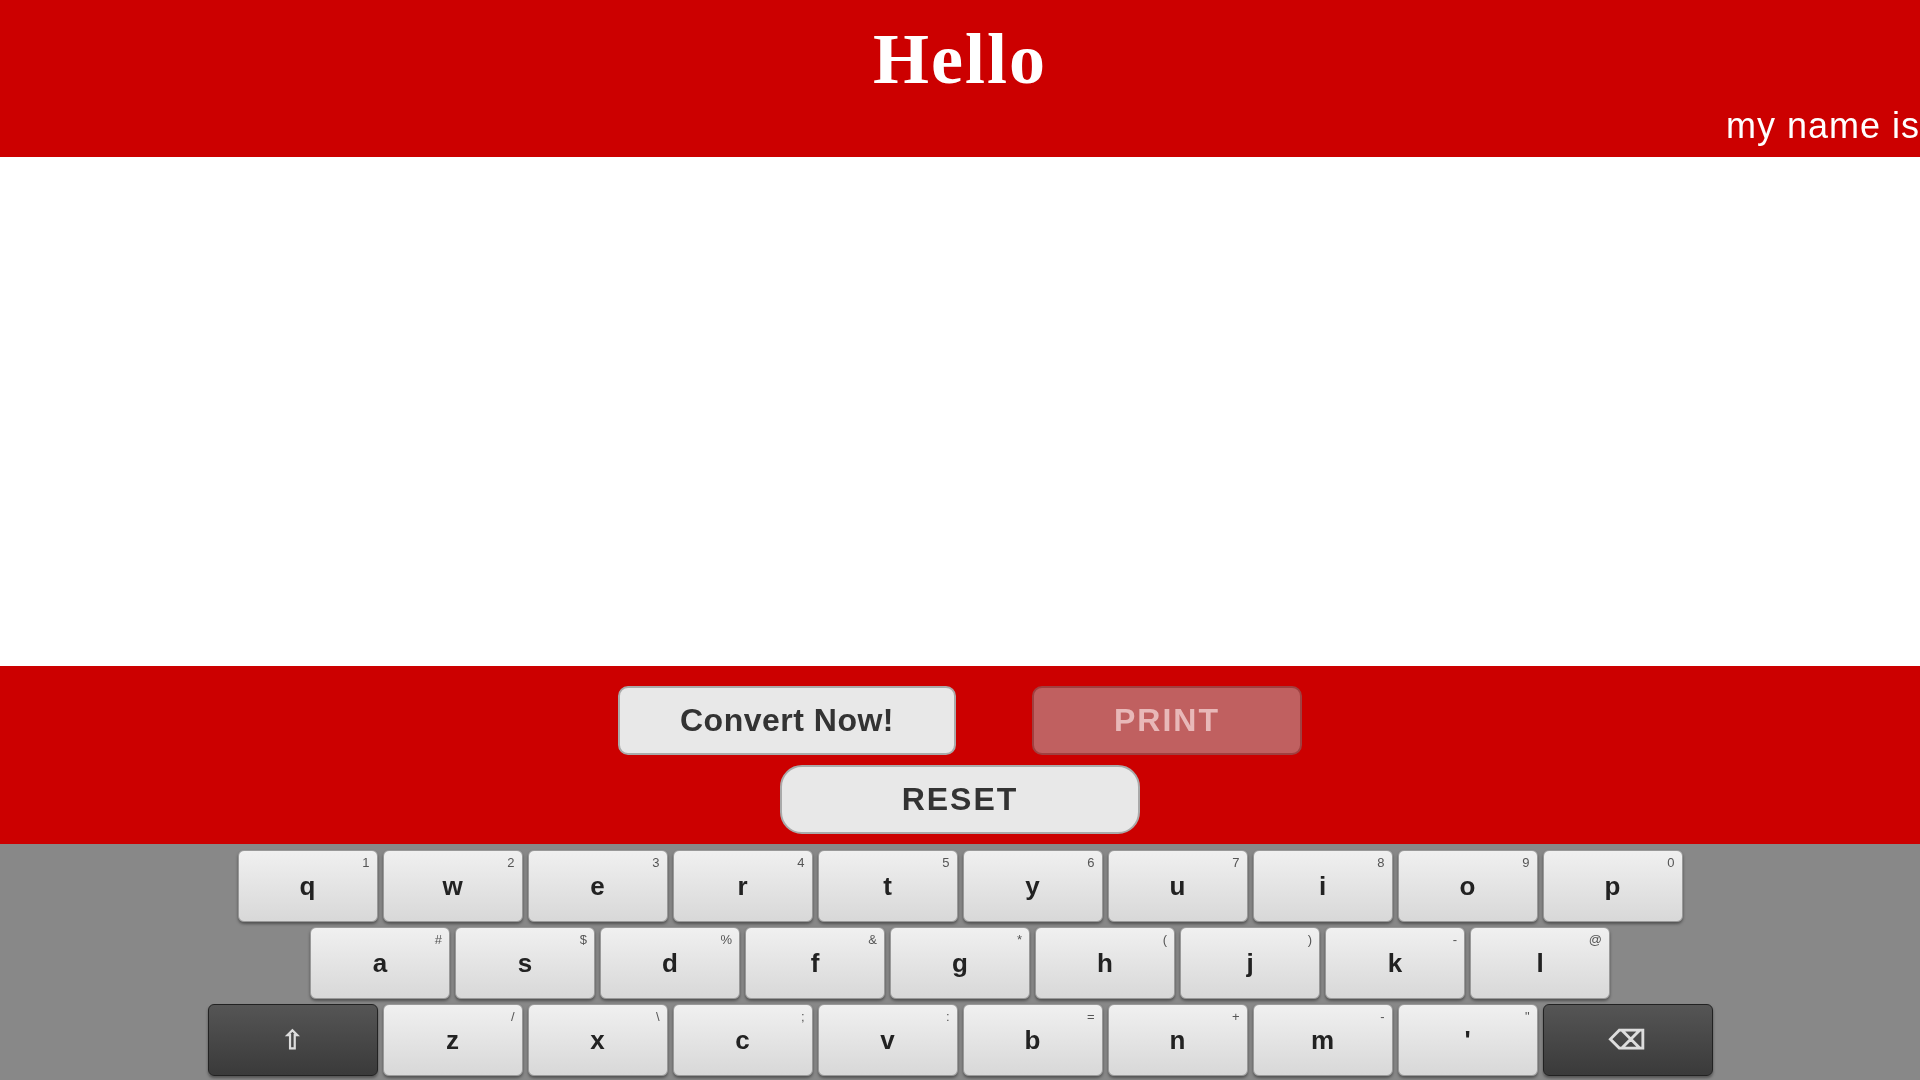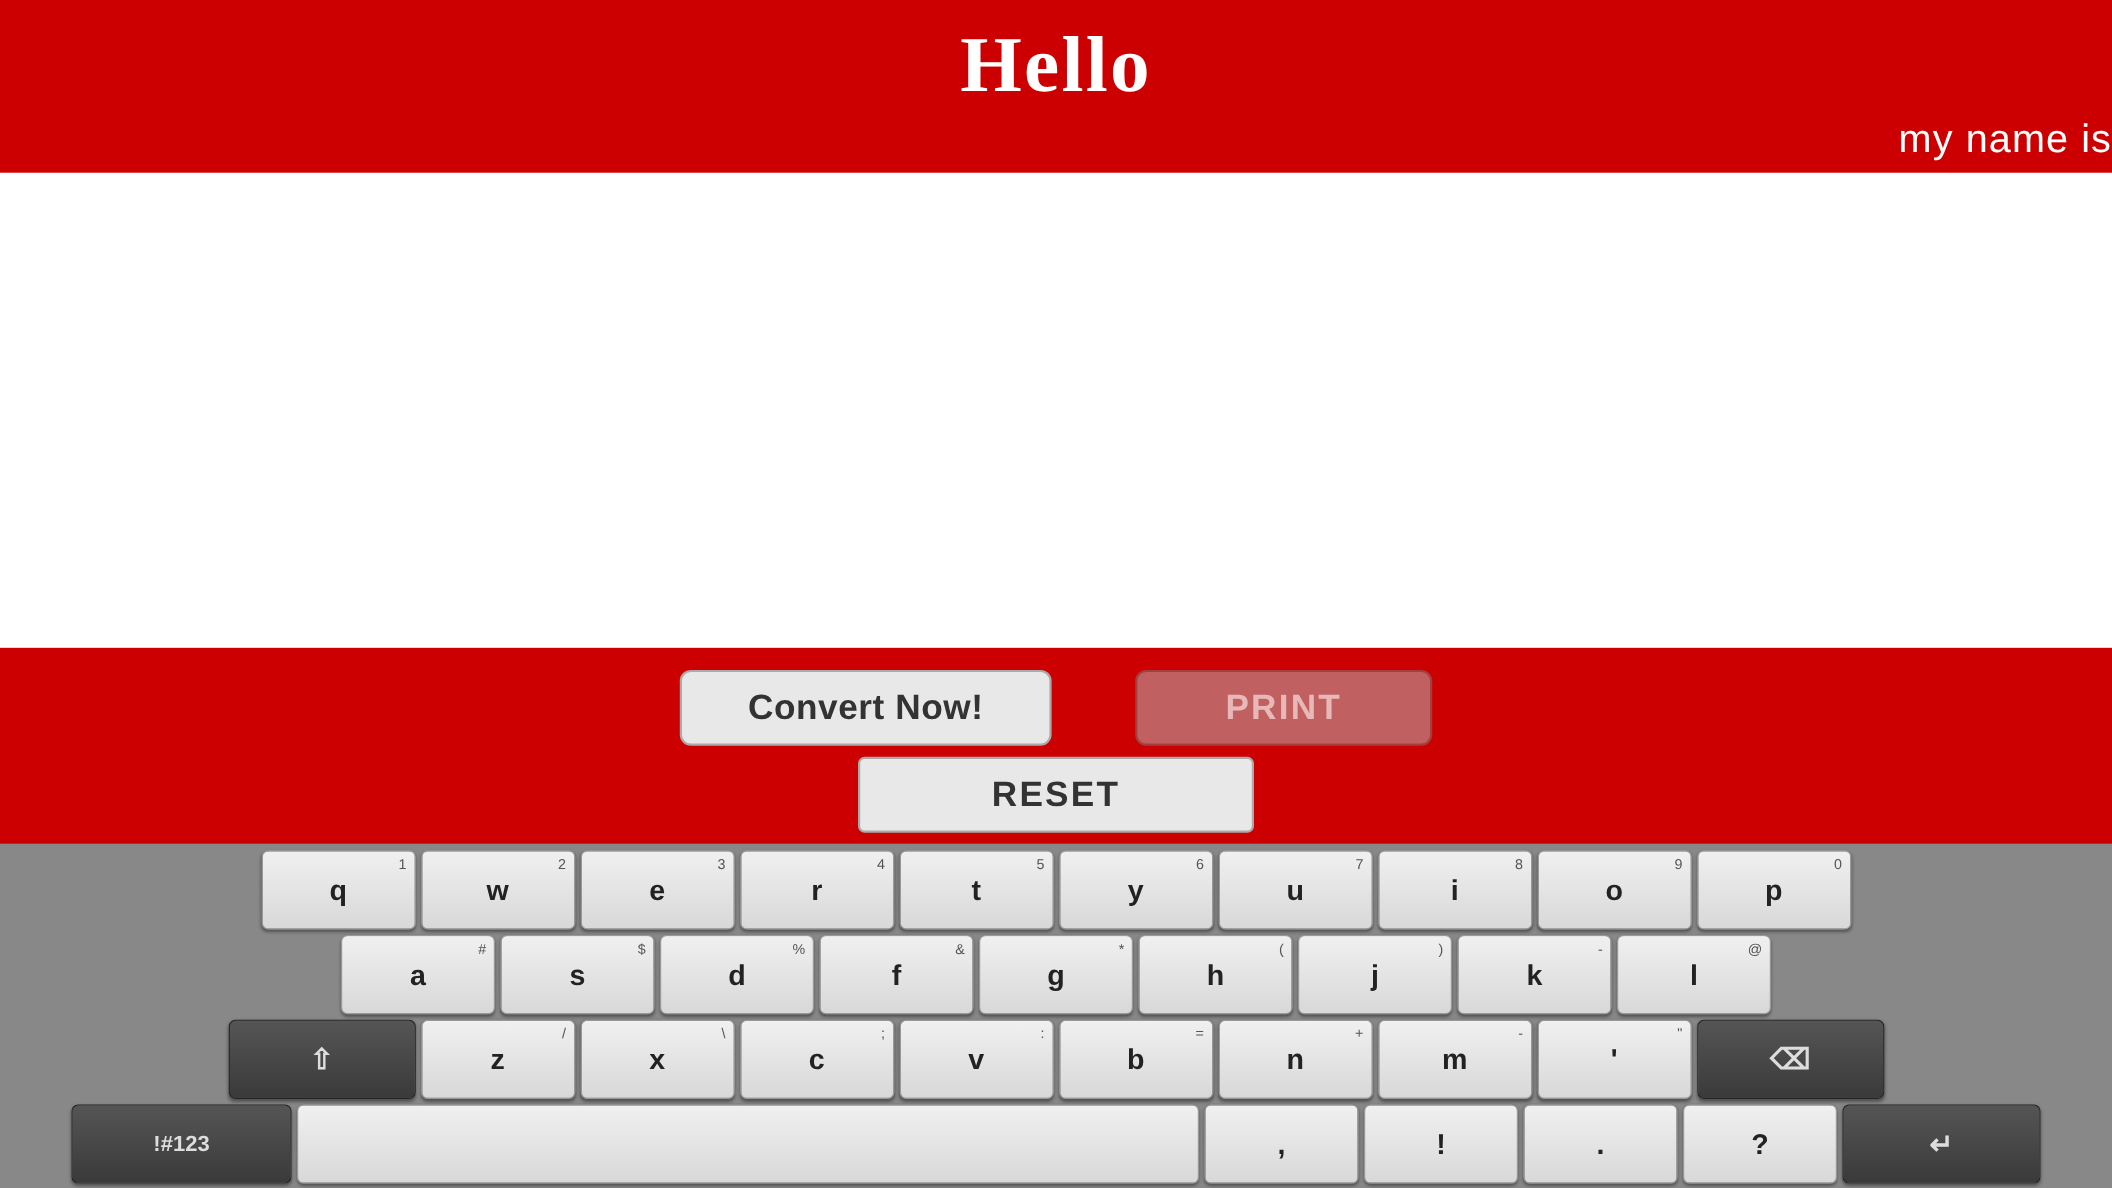--- a/index.html
+++ b/index.html
@@ -91,21 +91,21 @@
       font-weight: bold;
       color: #e8b8b8;
       padding: 14px 80px;
       cursor: pointer;
       letter-spacing: 2px;
     }
 
     .btn-reset {
       background: #e8e8e8;
       border: 2px solid #aaa;
-      border-radius: 6px;
+      border-radius: 22px;
       font-size: 32px;
       font-weight: bold;
       color: #333;
       padding: 14px 120px;
       cursor: pointer;
       letter-spacing: 2px;
     }
 
     
     #keyboard {
@@ -312,36 +312,13 @@
       </div>
     <div class="key">
         <span class="num-label">"</span>
         <span class="char-label">'</span>
       </div>
     <div class="key key-backspace key-dark">
       <span style="font-size:26px;">⌫</span>
     </div>
   </div>
 
-  <div class="key-row">
-    <div class="key key-special key-dark">
-      <span style="font-size:20px;">!#123</span>
-    </div>
-    <div class="key key-space">
-        <span class="char-label">&nbsp;</span>
-      </div>
-    <div class="key">
-        <span class="char-label">,</span>
-      </div>
-    <div class="key">
-        <span class="char-label">!</span>
-      </div>
-    <div class="key">
-        <span class="char-label">.</span>
-      </div>
-    <div class="key">
-        <span class="char-label">?</span>
-      </div>
-    <div class="key key-enter key-dark">
-      <span style="font-size:26px;">↵</span>
-    </div>
-  </div>
 </div>
 
 </body></html>

